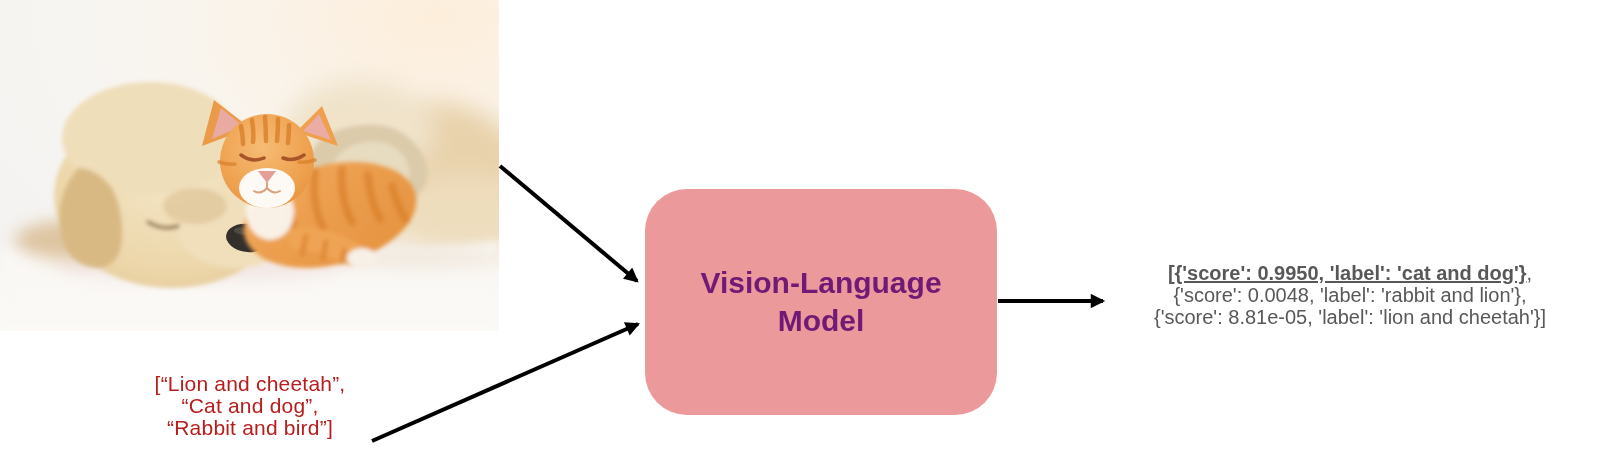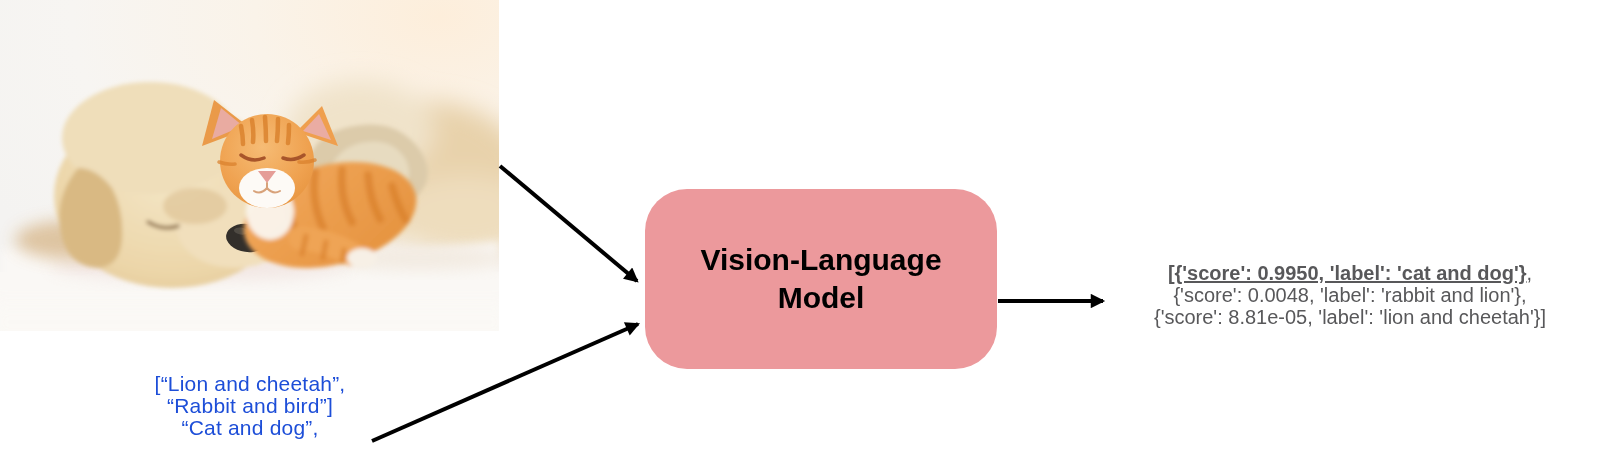--- a/index.html
+++ b/index.html
@@ -27,35 +27,35 @@
     pointer-events: none;
   }
 
   .input-text {
     position: absolute;
     left: 95px; top: 373px;
     width: 310px;
     text-align: center;
     font-size: 21px;
     line-height: 22px;
-    color: #1d4ed8;
+    color: #b91c1c;
     letter-spacing: 0.2px;
   }
 
   .model-box {
     position: absolute;
     left: 645px; top: 189px;
-    width: 352px; height: 180px;
+    width: 352px; height: 226px;
     background: #EC999C;
     border-radius: 42px;
     display: flex;
     flex-direction: column;
     align-items: center;
     justify-content: center;
-    color: #000000;
+    color: #701a75;
     font-size: 30px;
     font-weight: bold;
     line-height: 38px;
     text-align: center;
   }
 
   .output-text {
     position: absolute;
     left: 1090px; top: 262px;
     width: 520px;
@@ -175,22 +175,22 @@
         <path d="M0,0 L10,5 L0,10 Z" fill="#000000"></path>
       </marker>
     </defs>
     <line x1="500" y1="166" x2="637" y2="281" stroke="#000000" stroke-width="4" marker-end="url(#ah)"></line>
     <line x1="372" y1="441" x2="638" y2="324" stroke="#000000" stroke-width="4" marker-end="url(#ah)"></line>
     <line x1="998" y1="301" x2="1103" y2="301" stroke="#000000" stroke-width="4" marker-end="url(#ah)"></line>
   </svg>
 
   <div class="input-text">
     <div>[“Lion and cheetah”,</div>
+    <div>“Cat and dog”,</div>
     <div>“Rabbit and bird”]</div>
-    <div>“Cat and dog”,</div>
   </div>
 
   <div class="model-box">
     <span>Vision-Language</span>
     <span>Model</span>
   </div>
 
   <div class="output-text">
     <div>
       <span class="bold">[{'score': 0.9950, 'label': 'cat and dog'}</span><span>,</span>

